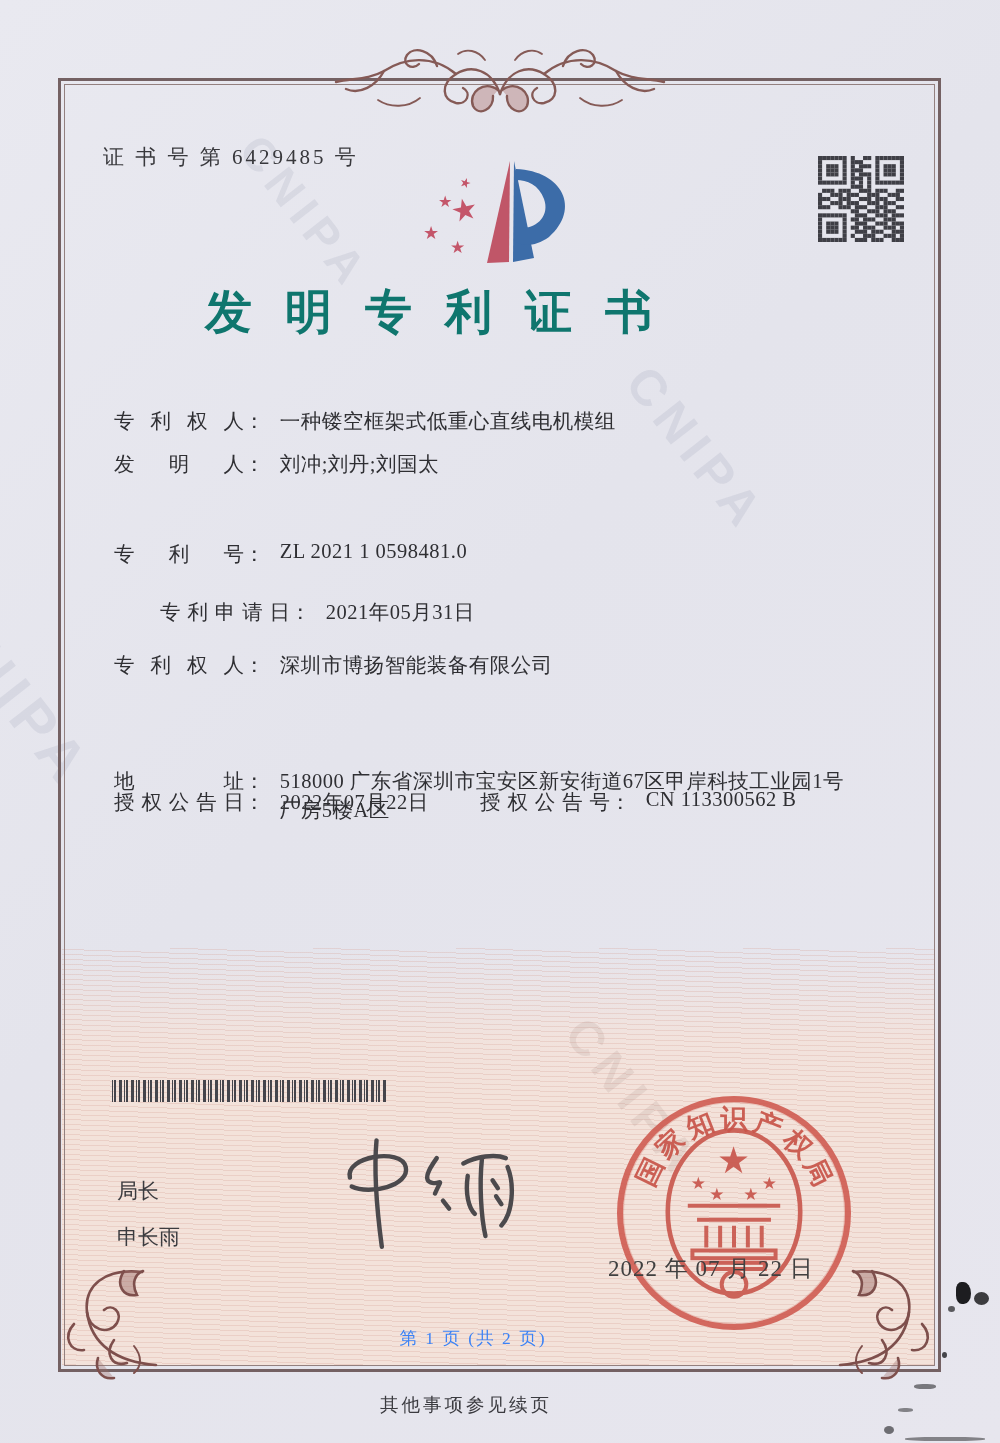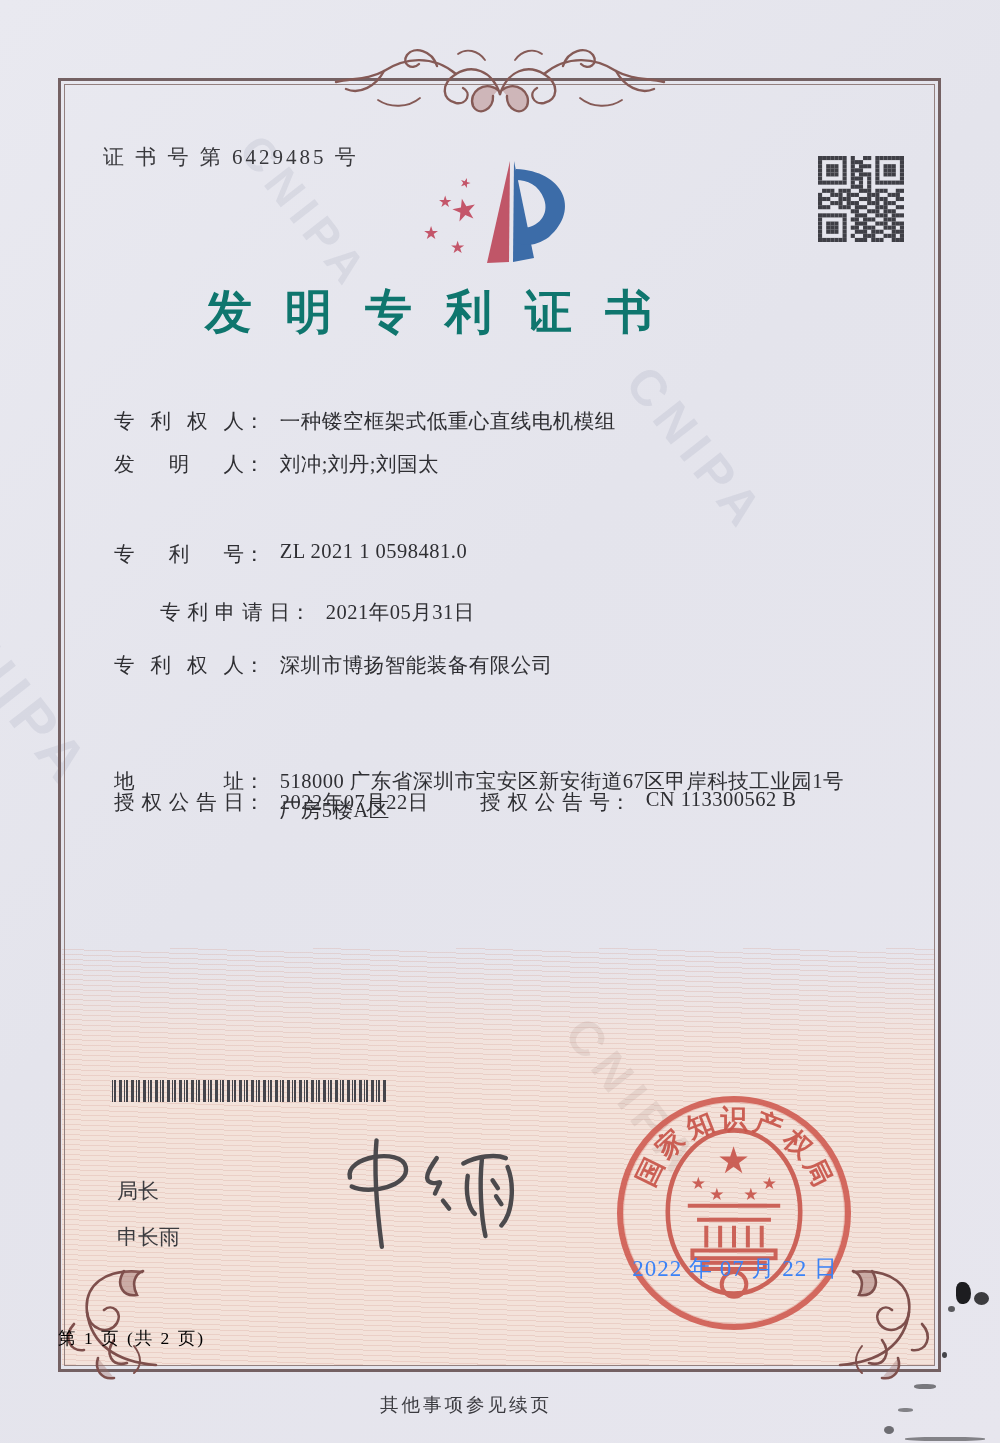--- a/index.html
+++ b/index.html
@@ -43,24 +43,24 @@
   
   .signoff{left:117px;top:1168px;font-family:"Liberation Sans","DejaVu Sans",sans-serif;
            font-size:21px;color:#3b3b3f;line-height:46px;z-index:3;}
   #signature{left:272px;top:1128px;z-index:3;}
   
   .seal{left:617px;top:1096px;width:234px;height:234px;z-index:2;}
   .seal-ring{position:absolute;inset:0;border-radius:50%;border:6px solid rgba(206,88,77,0.88);
              box-shadow:inset 0 0 0 1px rgba(206,88,77,0.25);}
   .seal-char{position:absolute;width:30px;height:30px;font-size:27px;font-weight:bold;
              color:rgba(200,84,73,0.92);text-align:center;line-height:30px;}
-  .seal-date{left:608px;top:1253px;width:230px;font-size:23px;color:#3b82f6;letter-spacing:1px;
-             z-index:4;white-space:nowrap;text-align:right;}
-  
-  .page-info{left:58px;top:1326px;width:830px;text-align:left;font-size:17.5px;color:#000000;z-index:3;letter-spacing:2px;}
+  .seal-date{left:608px;top:1253px;width:230px;font-size:23px;color:#404040;letter-spacing:1px;
+             z-index:4;white-space:nowrap;}
+  
+  .page-info{left:58px;top:1326px;width:830px;text-align:center;font-size:17.5px;color:#3b82f6;z-index:3;letter-spacing:2px;}
   .cont-note{left:380px;top:1392px;font-size:18.5px;color:#3b3b40;letter-spacing:3px;z-index:3;}
   
   .speck{background:#1d1d20;border-radius:50%;z-index:5;}
   svg{display:block;}
 </style>
 </head>
 <body>
 
 <span class="abs wm" style="left:215px;top:185px;font-size:46px;">CNIPA</span>
 <span class="abs wm" style="left:600px;top:420px;font-size:50px;">CNIPA</span>

